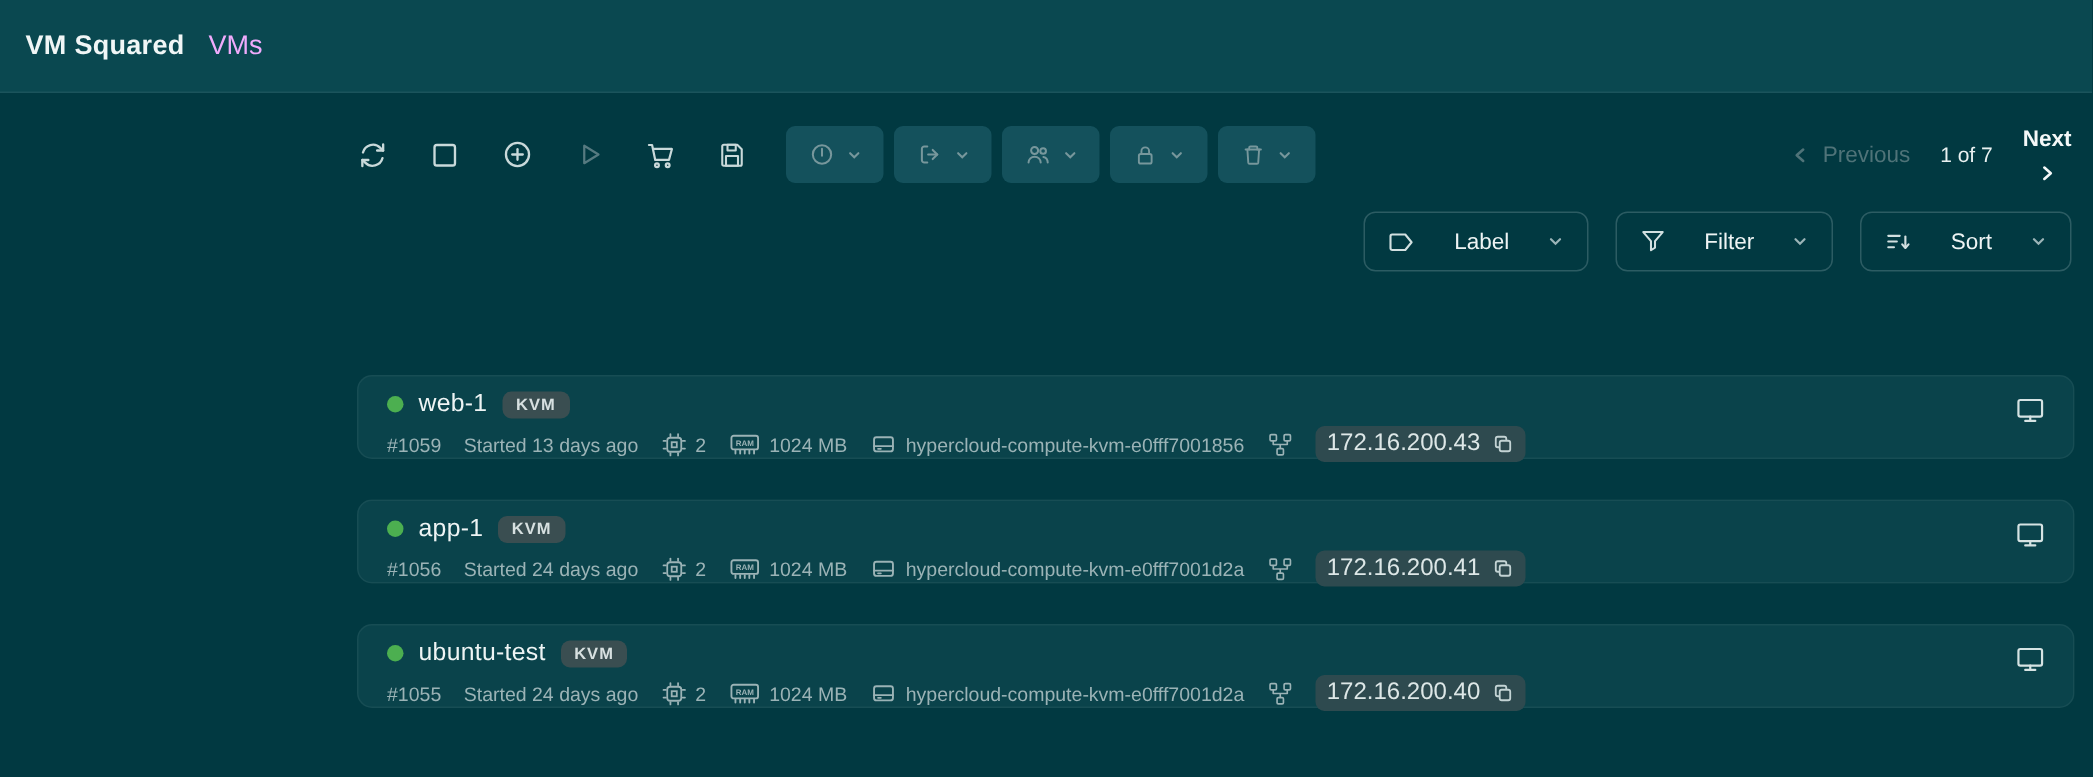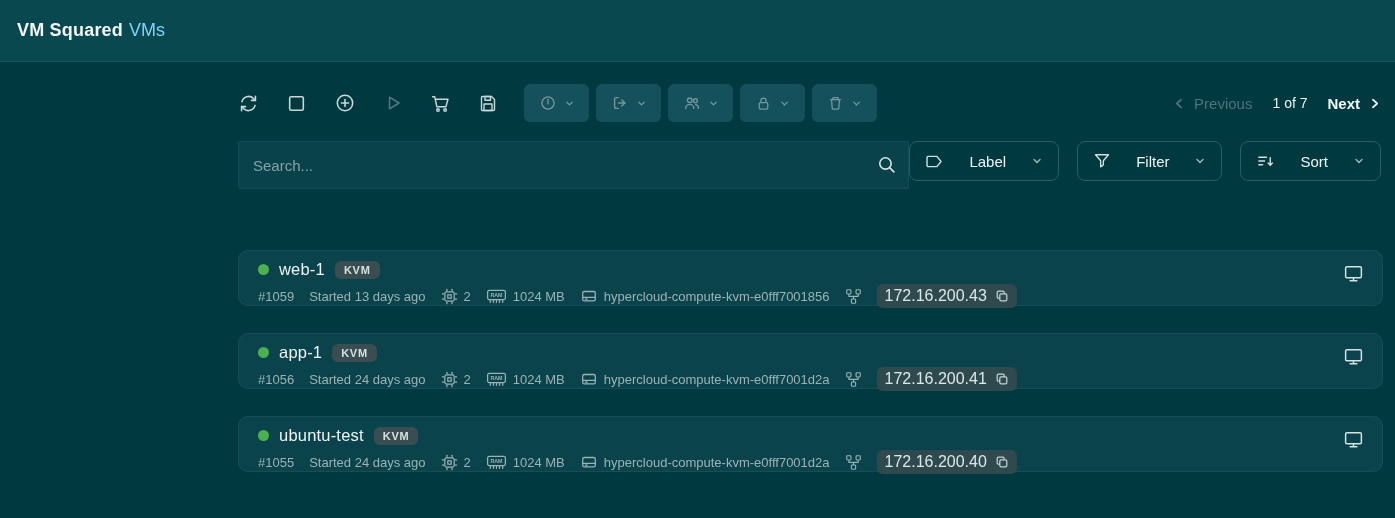--- a/index.html
+++ b/index.html
@@ -8,39 +8,39 @@
     position:relative; width:1395px; height:518px; overflow:hidden;
     background:#013941; font-family:"Liberation Sans", sans-serif;
   }
   
   .header {
     position:absolute; top:0; left:0; right:0; height:62px;
     background:#0a4850; border-bottom:1px solid rgba(255,255,255,.07);
     display:flex; align-items:center; padding:0 17px;
   }
   .brand { color:#f0f6f6; font-size:18px; font-weight:700; letter-spacing:.2px; }
-  .section-title { color:#7dd3fc; font-size:18px; margin-left:6px; }
+  .section-title { color:#f0abfc; font-size:18px; margin-left:16px; }
 
   
   .toolbar {
     position:absolute; left:238px; top:83px; right:14px; height:40px;
     display:flex; align-items:center;
   }
   .tool-icons { display:flex; align-items:center; gap:27px; color:#c9d9da; }
   .tool-icon { display:flex; cursor:pointer; background:none; border:none; color:#c9d9da; }
   .tool-icon.disabled { color:#567a80; }
   .dd-group { display:flex; gap:7px; margin-left:26px; }
   .dd-btn {
     width:65px; height:38px; background:#14515c; border:none; border-radius:6px;
     display:flex; align-items:center; justify-content:center; gap:7px; color:#77979c;
   }
   .pagination { margin-left:auto; display:flex; align-items:center; gap:20px; }
   .pg-prev { display:flex; align-items:center; gap:8px; color:#4f7378; font-size:15px; background:none; border:none; }
   .pg-status { color:#e9f1f1; font-size:14px; }
-  .pg-next { display:flex; align-items:center; gap:8px; color:#f4f8f8; font-size:15px; font-weight:700; background:none; border:none; }
+  .pg-next { display:flex; align-items:center; gap:8px; color:#f4f8f8; font-size:15px; font-weight:700; background:none; border:none;flex-direction:column; }
 
   
   .search-row { position:absolute; left:238px; top:141px; right:14px; display:flex; align-items:flex-start; }
   .search-box { position:relative; width:732px; height:48px; }
   .search-box input {
     width:100%; height:100%; background:#09424b; border:1px solid rgba(255,255,255,.05);
     border-radius:2px; color:#dfe9e9; font-size:15px; padding:0 44px 0 14px; outline:none;
     font-family:"Liberation Sans", sans-serif;
   }
   .search-box input::placeholder { color:#86a3a7; }
@@ -220,29 +220,20 @@
         <span>
           <svg width="13" height="13" viewBox="0 0 12 12" fill="none" stroke="currentColor" stroke-width="1.6" stroke-linecap="round" stroke-linejoin="round">
               <polyline points="4.5 2.5 8.5 6 4.5 9.5"></polyline>
             </svg>
           </span>
       </button>
     </div>
   </div>
 
   <div class="search-row">
-    <div class="search-box">
-      <input type="text" placeholder="Search..." style="">
-      <span class="search-glyph">
-        <svg width="21" height="21" viewBox="0 0 20 20" fill="none" stroke="currentColor" stroke-width="1.5" stroke-linecap="round">
-          <circle cx="9" cy="9" r="5.4"></circle>
-            <line x1="13.2" y1="13.2" x2="17" y2="17"></line>
-        </svg>
-        </span>
-    </div>
     <div class="filter-group">
       <button class="f-btn">
         <span class="f-ic">
           <svg width="19" height="15" viewBox="0 0 20 16" fill="none" stroke="currentColor" stroke-width="1.5" stroke-linejoin="round">
             <path d="M3.2 2.5h9.3L17 8l-4.5 5.5H3.2A1.2 1.2 0 0 1 2 12.3V3.7a1.2 1.2 0 0 1 1.2-1.2z"></path>
           </svg>
           </span>
         <span>Label</span>
         <span class="chev">
           <svg width="12" height="12" viewBox="0 0 12 12" fill="none" stroke="currentColor" stroke-width="1.5" stroke-linecap="round">

